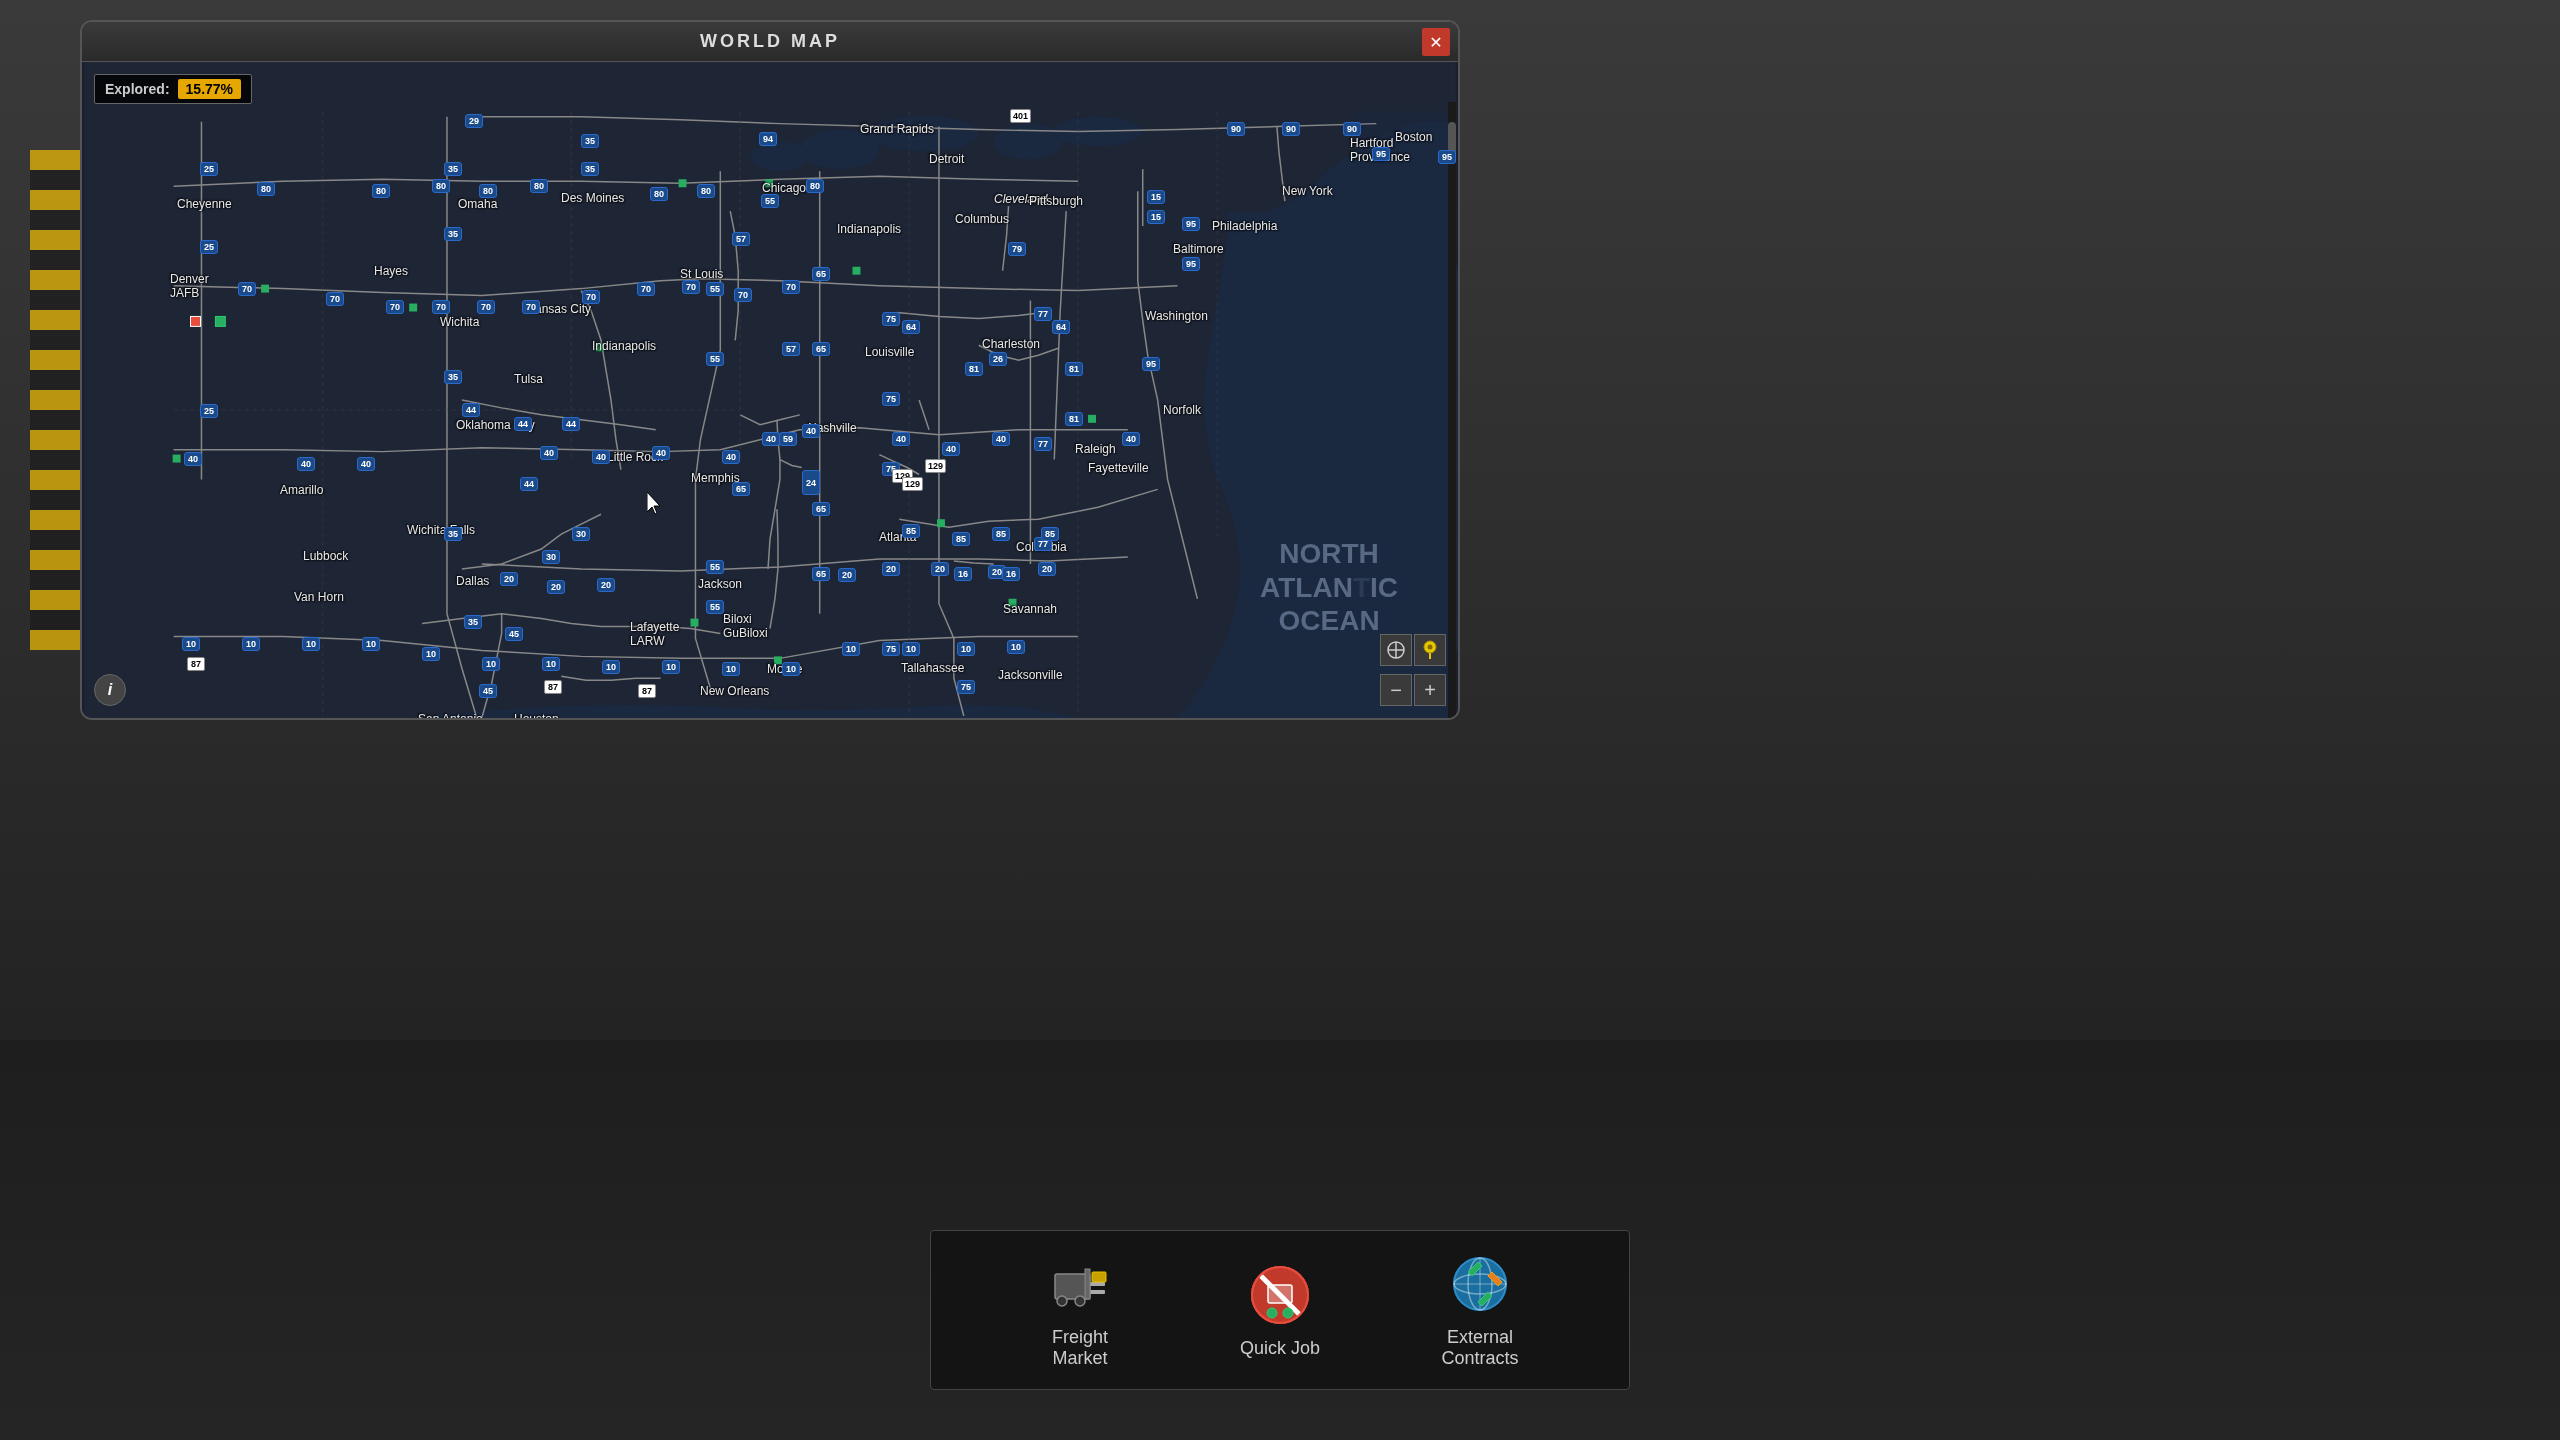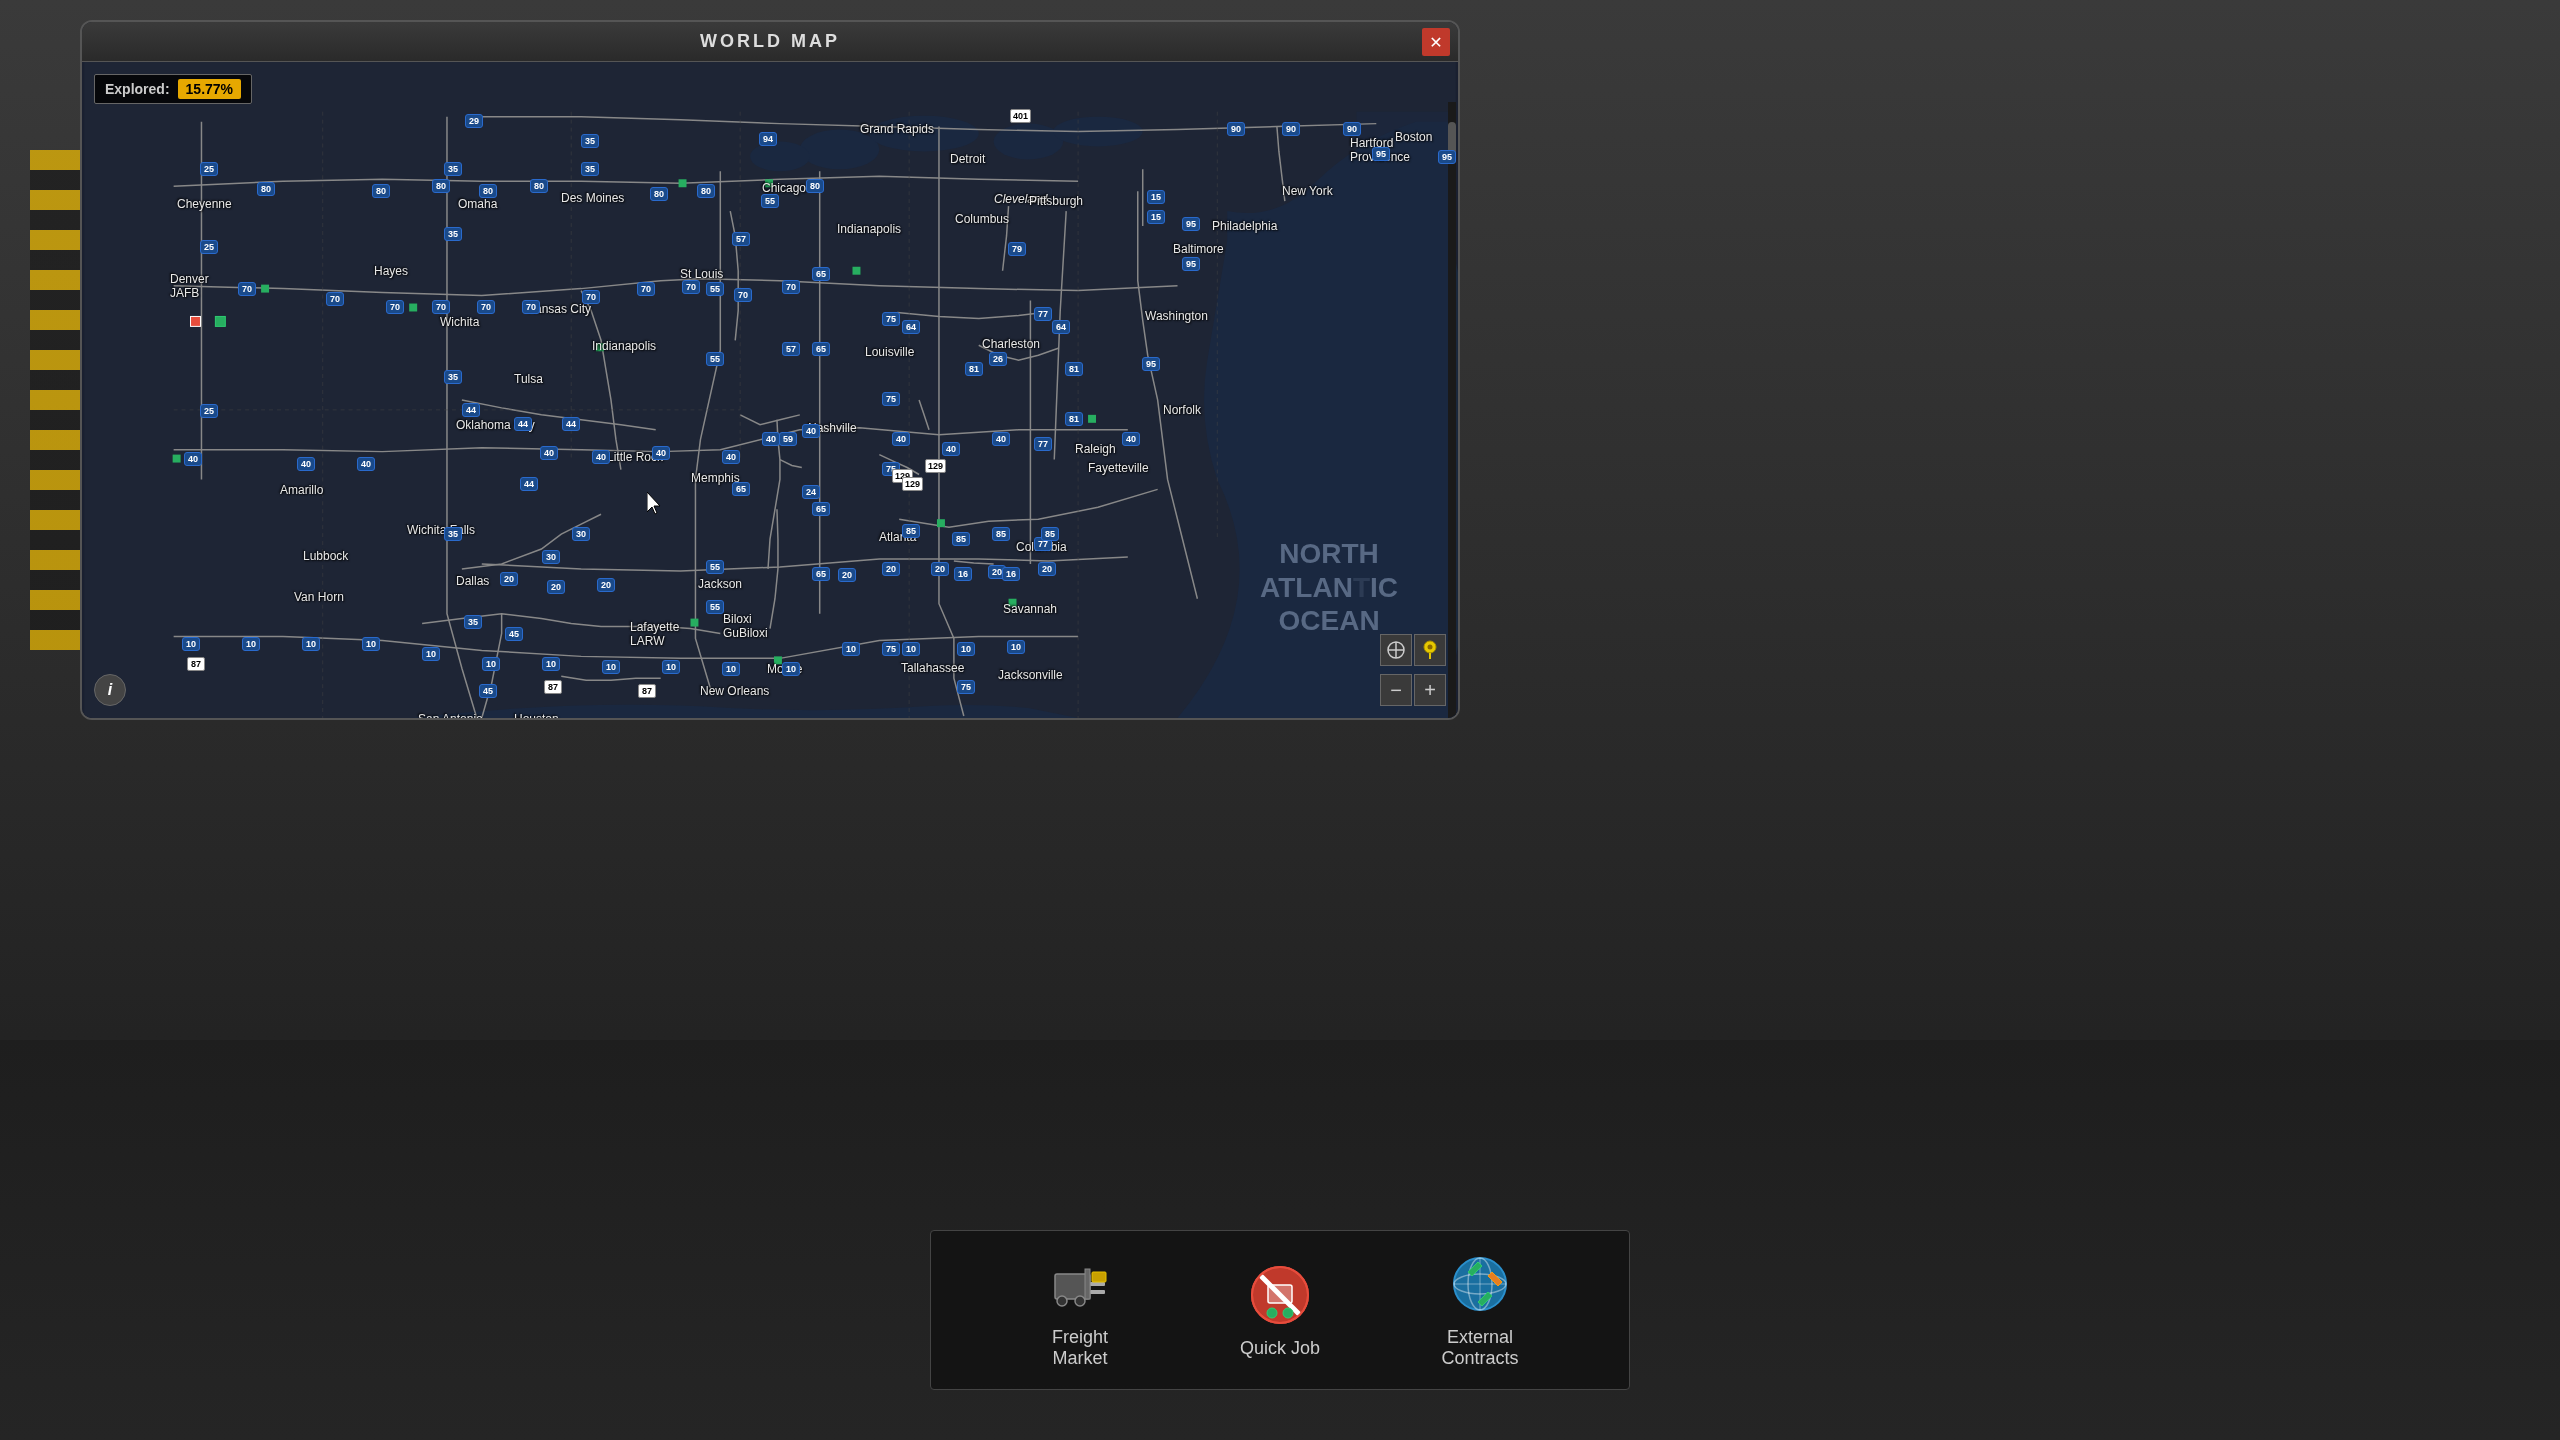--- a/index.html
+++ b/index.html
@@ -434,21 +434,21 @@
     </svg>
 
     
     <div id="city-labels-container">
         <div class="city-label" style="left: 95px; top: 135px;">Cheyenne</div>
         <div class="city-label" style="left: 88px; top: 210px;">Denver<br>JAFB</div>
         <div class="city-label" style="left: 292px; top: 202px;">Hayes</div>
         <div class="city-label" style="left: 376px; top: 135px;">Omaha</div>
         <div class="city-label" style="left: 479px; top: 129px;">Des Moines</div>
         <div class="city-label" style="left: 680px; top: 119px;">Chicago</div>
-        <div class="city-label" style="left: 868px; top: 90px;">Detroit</div>
+        <div class="city-label" style="left: 847px; top: 90px;">Detroit</div>
         <div class="city-label" style="left: 778px; top: 60px;">Grand Rapids</div>
         <div class="city-label" style="left: 912px; top: 130px; font-style: italic;">Cleveland</div>
         <div class="city-label" style="left: 947px; top: 132px;">Pittsburgh</div>
         <div class="city-label" style="left: 755px; top: 160px;">Indianapolis</div>
         <div class="city-label" style="left: 873px; top: 150px;">Columbus</div>
         <div class="city-label" style="left: 598px; top: 205px;">St Louis</div>
         <div class="city-label" style="left: 445px; top: 240px;">Kansas City</div>
         <div class="city-label" style="left: 358px; top: 253px;">Wichita</div>
         <div class="city-label" style="left: 510px; top: 277px;">Indianapolis</div>
         <div class="city-label" style="left: 783px; top: 283px;">Louisville</div>
@@ -585,21 +585,21 @@
         <div style="position: absolute; left: 952px; top: 375px; display: inline-flex; align-items: center; justify-content: center; font-size: 9px; font-weight: bold; min-width: 18px; height: 14px; padding: 0px 2px; border-radius: 3px; pointer-events: none; z-index: 8; background: rgb(26, 74, 138); color: white; border: 1px solid rgb(42, 106, 204);">77</div>
         <div style="position: absolute; left: 952px; top: 245px; display: inline-flex; align-items: center; justify-content: center; font-size: 9px; font-weight: bold; min-width: 18px; height: 14px; padding: 0px 2px; border-radius: 3px; pointer-events: none; z-index: 8; background: rgb(26, 74, 138); color: white; border: 1px solid rgb(42, 106, 204);">77</div>
         <div style="position: absolute; left: 983px; top: 300px; display: inline-flex; align-items: center; justify-content: center; font-size: 9px; font-weight: bold; min-width: 18px; height: 14px; padding: 0px 2px; border-radius: 3px; pointer-events: none; z-index: 8; background: rgb(26, 74, 138); color: white; border: 1px solid rgb(42, 106, 204);">81</div>
         <div style="position: absolute; left: 983px; top: 350px; display: inline-flex; align-items: center; justify-content: center; font-size: 9px; font-weight: bold; min-width: 18px; height: 14px; padding: 0px 2px; border-radius: 3px; pointer-events: none; z-index: 8; background: rgb(26, 74, 138); color: white; border: 1px solid rgb(42, 106, 204);">81</div>
         <div style="position: absolute; left: 883px; top: 300px; display: inline-flex; align-items: center; justify-content: center; font-size: 9px; font-weight: bold; min-width: 18px; height: 14px; padding: 0px 2px; border-radius: 3px; pointer-events: none; z-index: 8; background: rgb(26, 74, 138); color: white; border: 1px solid rgb(42, 106, 204);">81</div>
         <div style="position: absolute; left: 1060px; top: 295px; display: inline-flex; align-items: center; justify-content: center; font-size: 9px; font-weight: bold; min-width: 18px; height: 14px; padding: 0px 2px; border-radius: 3px; pointer-events: none; z-index: 8; background: rgb(26, 74, 138); color: white; border: 1px solid rgb(42, 106, 204);">95</div>
         <div style="position: absolute; left: 1100px; top: 155px; display: inline-flex; align-items: center; justify-content: center; font-size: 9px; font-weight: bold; min-width: 18px; height: 14px; padding: 0px 2px; border-radius: 3px; pointer-events: none; z-index: 8; background: rgb(26, 74, 138); color: white; border: 1px solid rgb(42, 106, 204);">95</div>
         <div style="position: absolute; left: 1100px; top: 195px; display: inline-flex; align-items: center; justify-content: center; font-size: 9px; font-weight: bold; min-width: 18px; height: 14px; padding: 0px 2px; border-radius: 3px; pointer-events: none; z-index: 8; background: rgb(26, 74, 138); color: white; border: 1px solid rgb(42, 106, 204);">95</div>
         <div style="position: absolute; left: 820px; top: 258px; display: inline-flex; align-items: center; justify-content: center; font-size: 9px; font-weight: bold; min-width: 18px; height: 14px; padding: 0px 2px; border-radius: 3px; pointer-events: none; z-index: 8; background: rgb(26, 74, 138); color: white; border: 1px solid rgb(42, 106, 204);">64</div>
         <div style="position: absolute; left: 970px; top: 258px; display: inline-flex; align-items: center; justify-content: center; font-size: 9px; font-weight: bold; min-width: 18px; height: 14px; padding: 0px 2px; border-radius: 3px; pointer-events: none; z-index: 8; background: rgb(26, 74, 138); color: white; border: 1px solid rgb(42, 106, 204);">64</div>
-        <div style="position: absolute; left: 720px; top: 408px; display: inline-flex; align-items: center; justify-content: center; font-size: 9px; font-weight: bold; min-width: 18px; height: 14px; padding: 0px 2px; border-radius: 3px; pointer-events: none; z-index: 8; background: rgb(26, 74, 138); color: white; border: 1px solid rgb(42, 106, 204); margin-top: 15px;">24</div>
+        <div style="position: absolute; left: 720px; top: 408px; display: inline-flex; align-items: center; justify-content: center; font-size: 9px; font-weight: bold; min-width: 18px; height: 25px; padding: 0px 2px; border-radius: 3px; pointer-events: none; z-index: 8; background: rgb(26, 74, 138); color: white; border: 1px solid rgb(42, 106, 204);">24</div>
         <div style="position: absolute; left: 700px; top: 280px; display: inline-flex; align-items: center; justify-content: center; font-size: 9px; font-weight: bold; min-width: 18px; height: 14px; padding: 0px 2px; border-radius: 3px; pointer-events: none; z-index: 8; background: rgb(26, 74, 138); color: white; border: 1px solid rgb(42, 106, 204);">57</div>
         <div style="position: absolute; left: 650px; top: 170px; display: inline-flex; align-items: center; justify-content: center; font-size: 9px; font-weight: bold; min-width: 18px; height: 14px; padding: 0px 2px; border-radius: 3px; pointer-events: none; z-index: 8; background: rgb(26, 74, 138); color: white; border: 1px solid rgb(42, 106, 204);">57</div>
         <div style="position: absolute; left: 432px; top: 355px; display: inline-flex; align-items: center; justify-content: center; font-size: 9px; font-weight: bold; min-width: 18px; height: 14px; padding: 0px 2px; border-radius: 3px; pointer-events: none; z-index: 8; background: rgb(26, 74, 138); color: white; border: 1px solid rgb(42, 106, 204);">44</div>
         <div style="position: absolute; left: 480px; top: 355px; display: inline-flex; align-items: center; justify-content: center; font-size: 9px; font-weight: bold; min-width: 18px; height: 14px; padding: 0px 2px; border-radius: 3px; pointer-events: none; z-index: 8; background: rgb(26, 74, 138); color: white; border: 1px solid rgb(42, 106, 204);">44</div>
         <div style="position: absolute; left: 380px; top: 341px; display: inline-flex; align-items: center; justify-content: center; font-size: 9px; font-weight: bold; min-width: 18px; height: 14px; padding: 0px 2px; border-radius: 3px; pointer-events: none; z-index: 8; background: rgb(26, 74, 138); color: white; border: 1px solid rgb(42, 106, 204);">44</div>
         <div style="position: absolute; left: 438px; top: 415px; display: inline-flex; align-items: center; justify-content: center; font-size: 9px; font-weight: bold; min-width: 18px; height: 14px; padding: 0px 2px; border-radius: 3px; pointer-events: none; z-index: 8; background: rgb(26, 74, 138); color: white; border: 1px solid rgb(42, 106, 204);">44</div>
         <div style="position: absolute; left: 490px; top: 465px; display: inline-flex; align-items: center; justify-content: center; font-size: 9px; font-weight: bold; min-width: 18px; height: 14px; padding: 0px 2px; border-radius: 3px; pointer-events: none; z-index: 8; background: rgb(26, 74, 138); color: white; border: 1px solid rgb(42, 106, 204);">30</div>
         <div style="position: absolute; left: 460px; top: 488px; display: inline-flex; align-items: center; justify-content: center; font-size: 9px; font-weight: bold; min-width: 18px; height: 14px; padding: 0px 2px; border-radius: 3px; pointer-events: none; z-index: 8; background: rgb(26, 74, 138); color: white; border: 1px solid rgb(42, 106, 204);">30</div>
         <div style="position: absolute; left: 418px; top: 510px; display: inline-flex; align-items: center; justify-content: center; font-size: 9px; font-weight: bold; min-width: 18px; height: 14px; padding: 0px 2px; border-radius: 3px; pointer-events: none; z-index: 8; background: rgb(26, 74, 138); color: white; border: 1px solid rgb(42, 106, 204);">20</div>
         <div style="position: absolute; left: 465px; top: 518px; display: inline-flex; align-items: center; justify-content: center; font-size: 9px; font-weight: bold; min-width: 18px; height: 14px; padding: 0px 2px; border-radius: 3px; pointer-events: none; z-index: 8; background: rgb(26, 74, 138); color: white; border: 1px solid rgb(42, 106, 204);">20</div>

